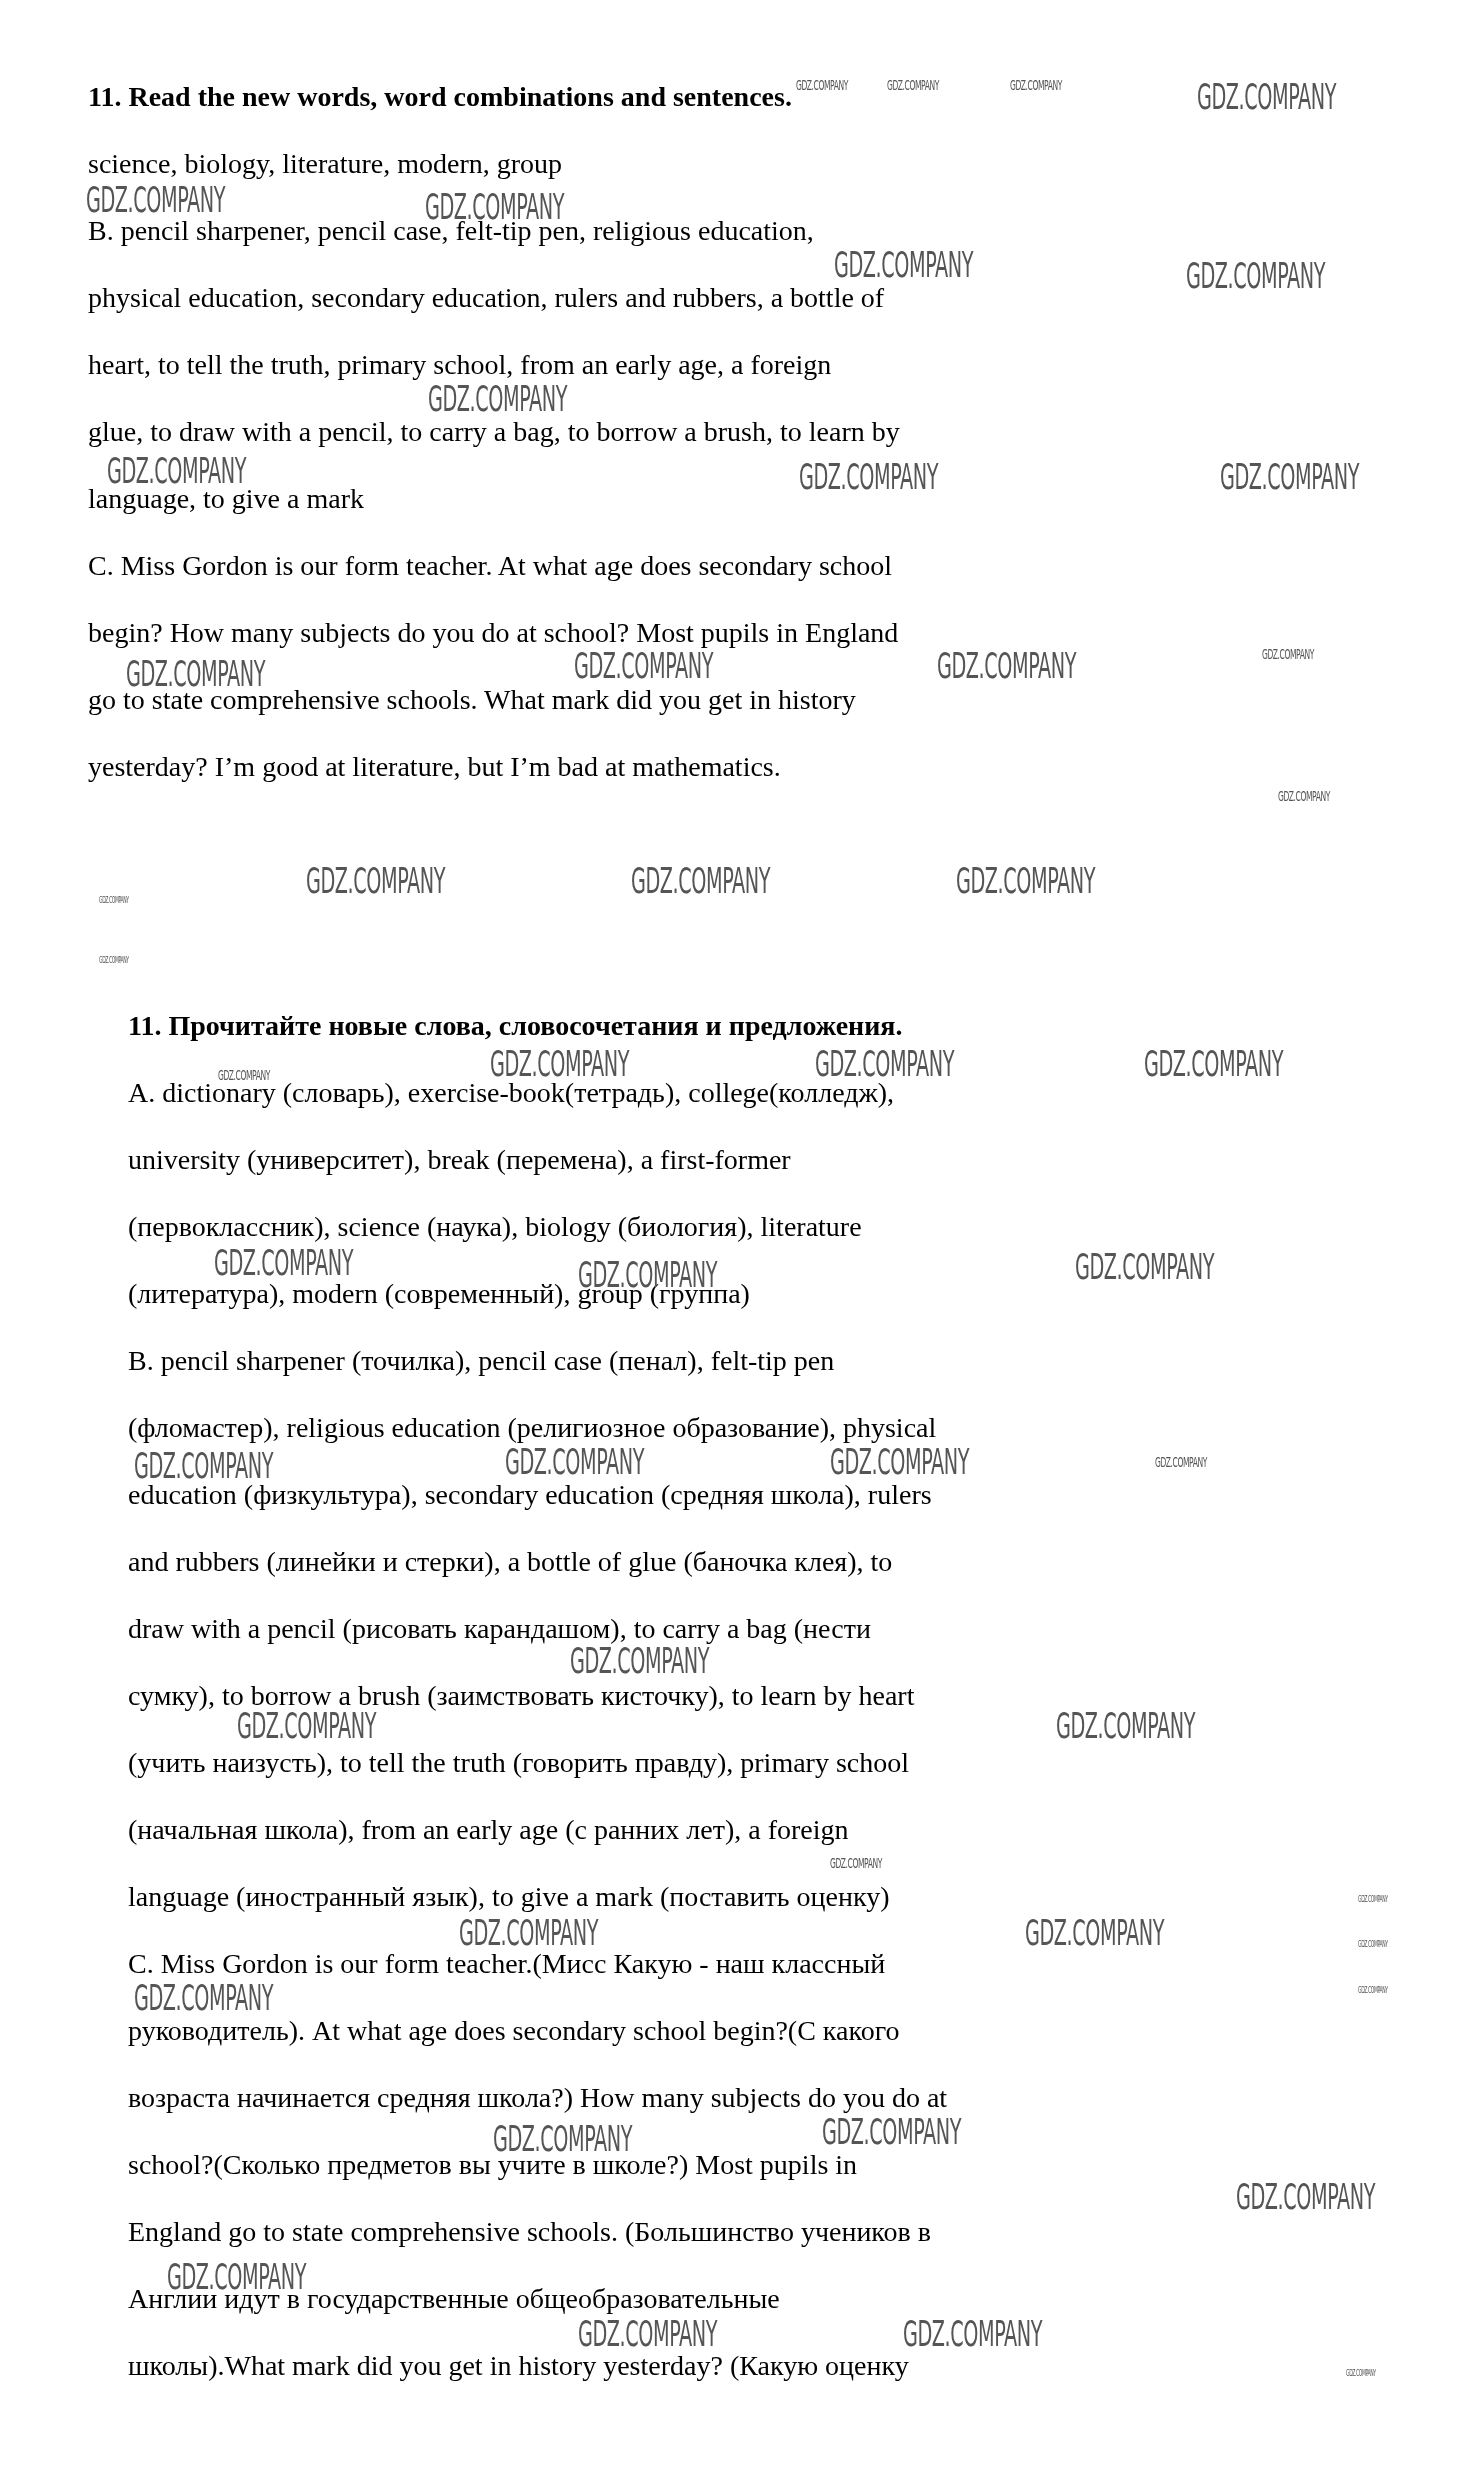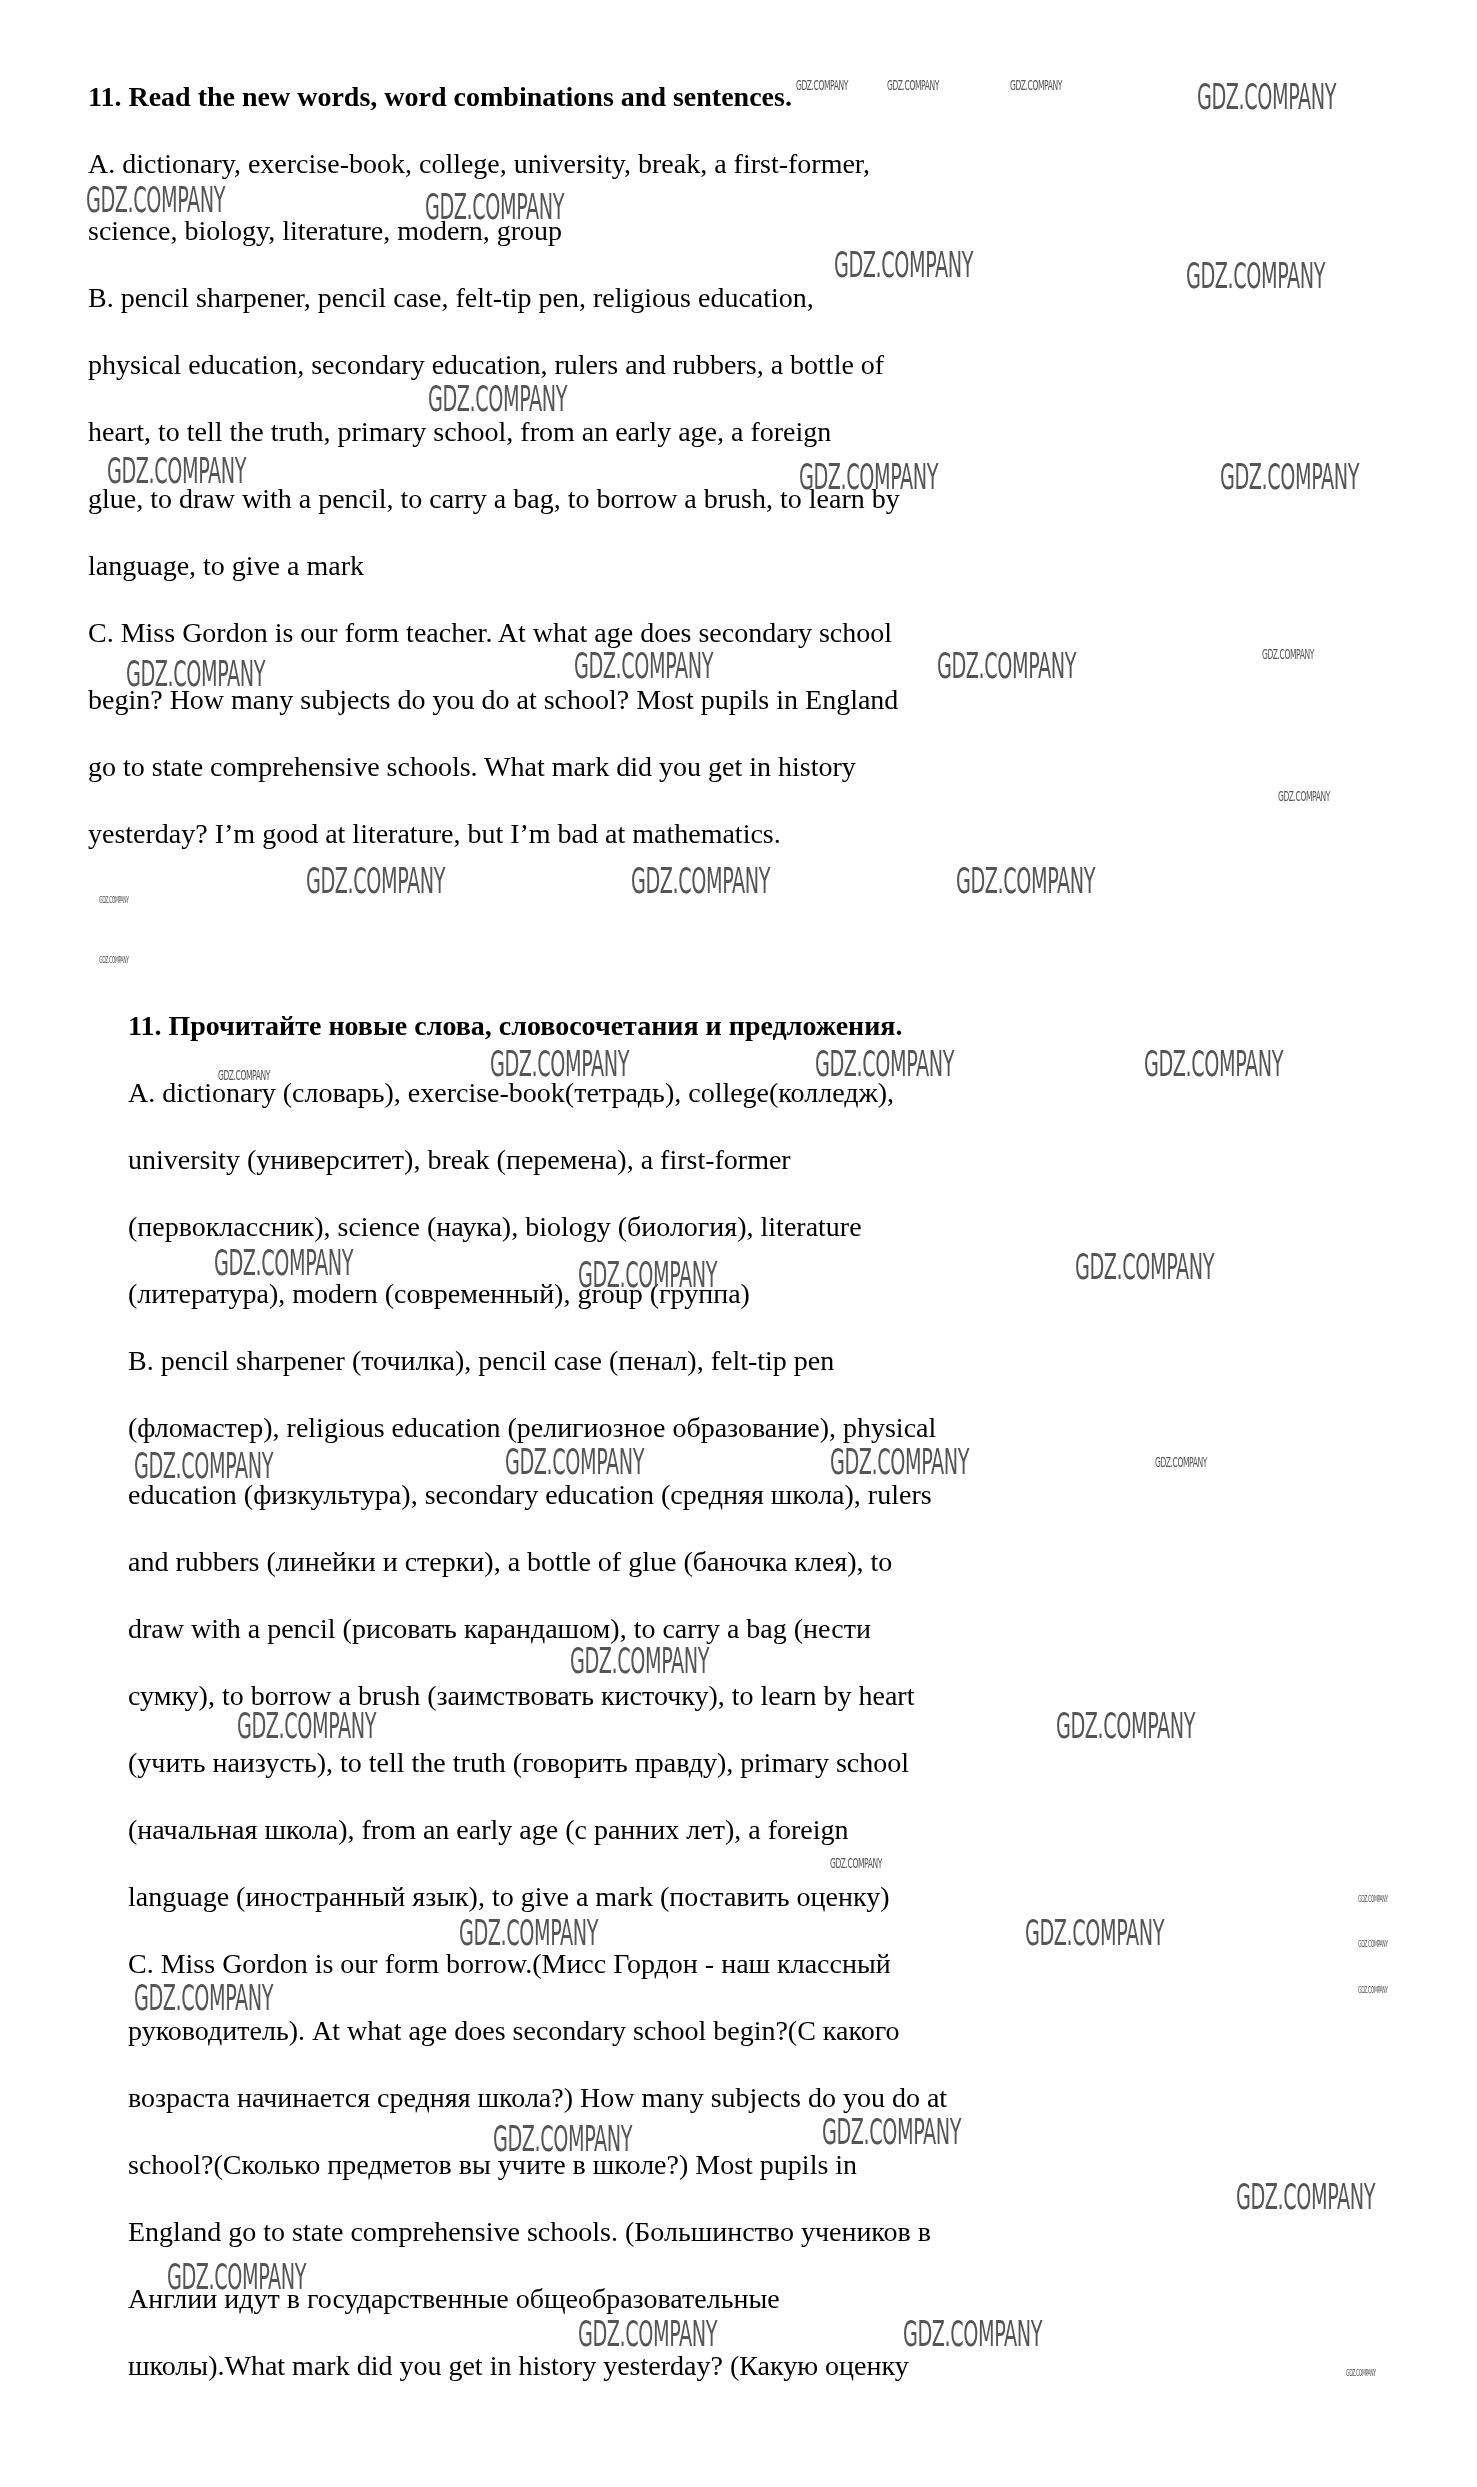--- a/index.html
+++ b/index.html
@@ -15,21 +15,20 @@
         letter-spacing: -0.8px; }
   .wm.big { font-size: 35px; }
   .wm.small { font-size: 13.8px; }
   .wm.tiny { font-size: 8.4px; }
 </style>
 </head>
 <body>
 
 <div class="block" id="en">
   <div class="line heading">11. Read the new words, word combinations and sentences.</div>
-  <div class="line">A. dictionary, exercise-book, college, university, break, a first-former,</div>
   <div class="line">science, biology, literature, modern, group</div>
   <div class="line">B. pencil sharpener, pencil case, felt-tip pen, religious education,</div>
   <div class="line">physical education, secondary education, rulers and rubbers, a bottle of</div>
   <div class="line">heart, to tell the truth, primary school, from an early age, a foreign</div>
   <div class="line">glue, to draw with a pencil, to carry a bag, to borrow a brush, to learn by</div>
   <div class="line">language, to give a mark</div>
   <div class="line">C. Miss Gordon is our form teacher. At what age does secondary school</div>
   <div class="line">begin? How many subjects do you do at school? Most pupils in England</div>
   <div class="line">go to state comprehensive schools. What mark did you get in history</div>
   <div class="line">yesterday? I’m good at literature, but I’m bad at mathematics.</div>
@@ -43,21 +42,21 @@
   <div class="line">(литература), modern (современный), group (группа)</div>
   <div class="line">B. pencil sharpener (точилка), pencil case (пенал), felt-tip pen</div>
   <div class="line">(фломастер), religious education (религиозное образование), physical</div>
   <div class="line">education (физкультура), secondary education (средняя школа), rulers</div>
   <div class="line">and rubbers (линейки и стерки), a bottle of glue (баночка клея), to</div>
   <div class="line">draw with a pencil (рисовать карандашом), to carry a bag (нести</div>
   <div class="line">сумку), to borrow a brush (заимствовать кисточку), to learn by heart</div>
   <div class="line">(учить наизусть), to tell the truth (говорить правду), primary school</div>
   <div class="line">(начальная школа), from an early age (с ранних лет), a foreign</div>
   <div class="line">language (иностранный язык), to give a mark (поставить оценку)</div>
-  <div class="line">C. Miss Gordon is our form borrow.(Мисс Гордон - наш классный</div>
+  <div class="line">C. Miss Gordon is our form teacher.(Мисс Какую - наш классный</div>
   <div class="line">руководитель). At what age does secondary school begin?(С какого</div>
   <div class="line">возраста начинается средняя школа?) How many subjects do you do at</div>
   <div class="line">school?(Сколько предметов вы учите в школе?) Most pupils in</div>
   <div class="line">England go to state comprehensive schools. (Большинство учеников в</div>
   <div class="line">Англии идут в государственные общеобразовательные</div>
   <div class="line">школы).What mark did you get in history yesterday? (Какую оценку</div>
 </div>
 
 <div class="wm big" style="left:1197px;top:77px">GDZ.COMPANY</div>
 <div class="wm small" style="left:796px;top:77px">GDZ.COMPANY</div>

